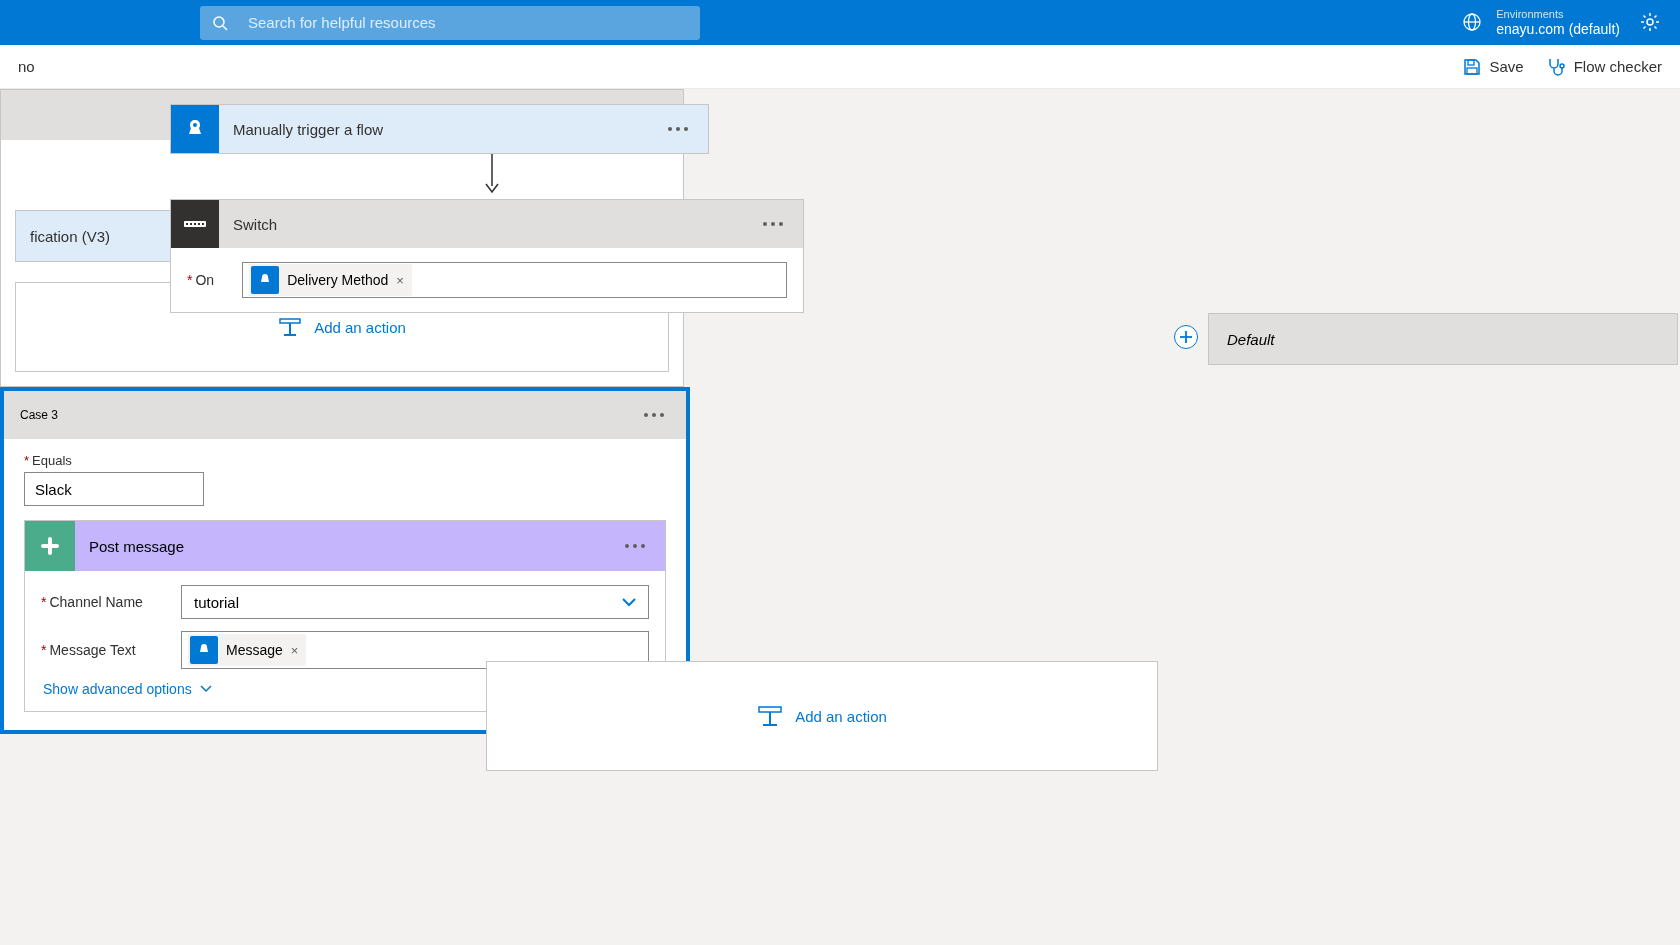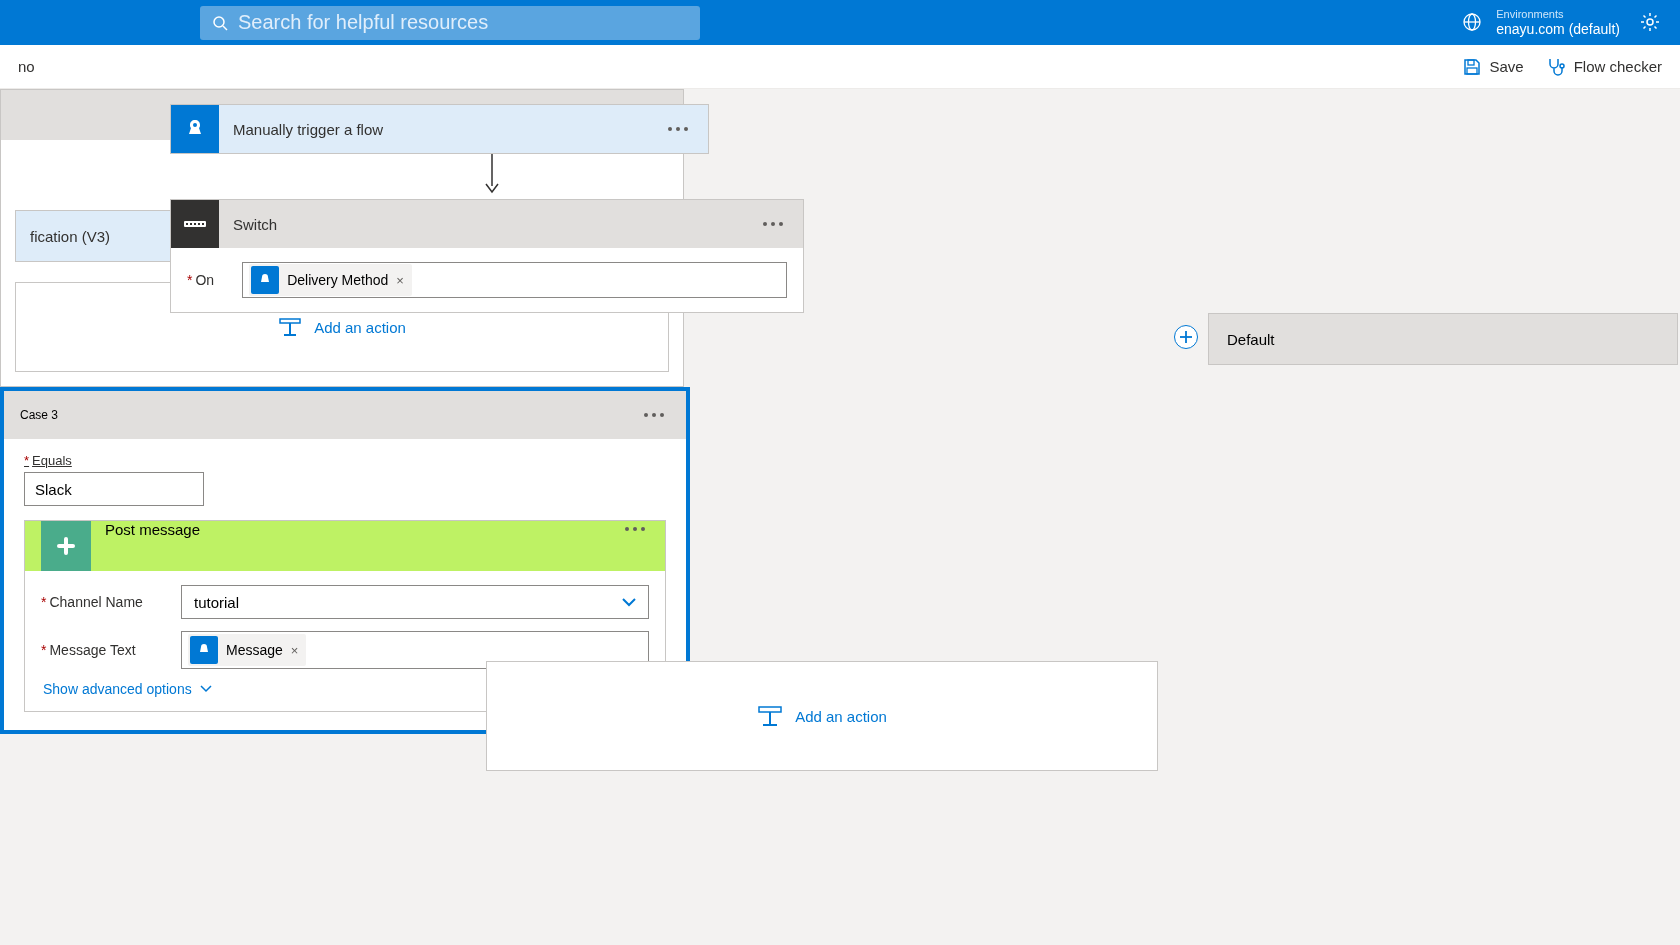--- a/index.html
+++ b/index.html
@@ -2,21 +2,21 @@
 <html><head>
 <meta charset="utf-8">
 <style>
 * { box-sizing: border-box; margin: 0; padding: 0; font-family: "Segoe UI", Arial, sans-serif; }
 body { background: #f3f2f1; overflow: hidden; width: 1680px; height: 945px; position: relative; }
 
 
 .topbar { background: #0078d4; height: 45px; display: flex; align-items: center; padding: 0 20px; color: #fff; }
 .search-wrap { margin-left: 180px; display: flex; align-items: center; background: #5aa5e0; border-radius: 3px; width: 500px; height: 34px; padding: 0 12px; }
 .search-wrap svg { flex-shrink: 0; }
-.search-input { background: transparent; border: none; outline: none; color: #7f1d1d; font-size: 20px; margin-left: 10px; width: 100%; }
+.search-input { background: transparent; border: none; outline: none; color: #7f1d1d; font-size: 15px; margin-left: 20px; width: 100%; }
 .search-input::placeholder { color: #e0eefb; }
 .topbar-right { margin-left: auto; display: flex; align-items: center; gap: 20px; }
 .env-block { display: flex; align-items: center; gap: 14px; }
 .env-text { display: flex; flex-direction: column; line-height: 1.2; }
 .env-label { font-size: 11px; color: #d0e7fa; }
 .env-value { font-size: 14px; }
 
 
 .cmdbar { background: #fff; height: 44px; display: flex; align-items: center; padding: 0 18px; border-bottom: 1px solid #edebe9; color: #323130; }
 .cmdbar-left { font-size: 15px; color: #323130; }
@@ -62,43 +62,43 @@
 .notif-head { background:#deecf9; height:50px; display:flex; align-items:center; padding:0 14px; gap:12px; }
 .notif-title { flex:1; font-size:15px; color:#323130; }
 .add-action-area { border:1px solid #c8c6c4; margin-top: 20px; height: 90px; display:flex; align-items:center; justify-content:center; gap:12px; color:#0078d4; font-size:15px; cursor:pointer; background:#fff; }
 
 
 .case3 { left: 477px; top: 216px; width: 690px; border: 4px solid #0078d4; background:#fff; }
 .case3-head { background:#e1dfdd; height: 48px; display:flex; align-items:center; padding: 0 16px; }
 .case3-title { font-size: 12px; flex:1; }
 .case3-body { padding: 14px 20px 18px; }
 .equals-row { margin-bottom: 14px; }
-.equals-label { font-size: 13px; color:#323130; margin-bottom: 4px; display:block;text-decoration:underline; }
+.equals-label { font-size: 13px; color:#323130; margin-bottom: 4px; display:block; }
 .equals-label::before { content:"*"; color:#a80000; margin-right:3px; }
 .equals-input { width: 180px; height: 34px; border:1px solid #8a8886; padding: 0 10px; font-size:15px; }
 
 
 .post-card { border:1px solid #c8c6c4; margin-top: 10px; }
-.post-head { background:#bef264; height:50px; display:flex; align-items:flex-start; padding-right:14px;padding-left:16px; }
+.post-head { background:#c4b5fd; height:50px; display:flex; align-items:center; padding-right:14px; }
 .post-icon { width:50px; height:50px; background:#4aac8b; display:flex; align-items:center; justify-content:center; }
 .post-title { margin-left:14px; font-size:15px; flex:1; }
 .post-body { padding: 14px 16px; }
 .post-row { display:flex; align-items:center; margin-bottom: 12px; }
 .post-label { width: 140px; font-size:14px; color:#323130; }
 .post-label::before { content:"*"; color:#a80000; margin-right:3px; }
 .post-select { flex:1; border:1px solid #8a8886; height:34px; display:flex; align-items:center; justify-content:space-between; padding:12px 12px; font-size:15px; cursor:pointer; }
 .post-token-input { flex:1; border:1px solid #8a8886; height:38px; display:flex; align-items:center; padding:0 6px; gap:8px; }
 .adv-link { color:#0078d4; font-size:14px; cursor:pointer; display:flex; align-items:center; gap:8px; margin-top:6px; padding-left:2px; }
 
 
 .add-case-btn { position:absolute; left: 1174px; top: 236px; width:24px; height:24px; border:1px solid #0078d4; border-radius:50%; display:flex; align-items:center; justify-content:center; color:#0078d4; cursor:pointer; background:#fff; font-size:18px; line-height:1; }
 
 
 .default-card { position:absolute; left: 1208px; top: 224px; width: 470px; background:#fff; border:1px solid #c8c6c4; }
-.default-head { background:#e1dfdd; height:50px; display:flex; align-items:center; padding:0 18px; }
+.default-head { background:#e1dfdd; height:50px; display:flex; align-items:center; padding:0 18px;font-style:italic; }
 .default-title { font-size:15px; }
 .default-body { padding: 18px 18px 110px; font-size:15px; color:#323130; }
 
 
 .case3-add { position:absolute; left: 486px; top: 572px; width: 672px; height: 110px; background:#fff; border:1px solid #c8c6c4; display:flex; align-items:center; justify-content:center; gap:12px; color:#0078d4; font-size:15px; cursor:pointer; }
 
 
 svg { display:block; }
 </style>
 </head>

